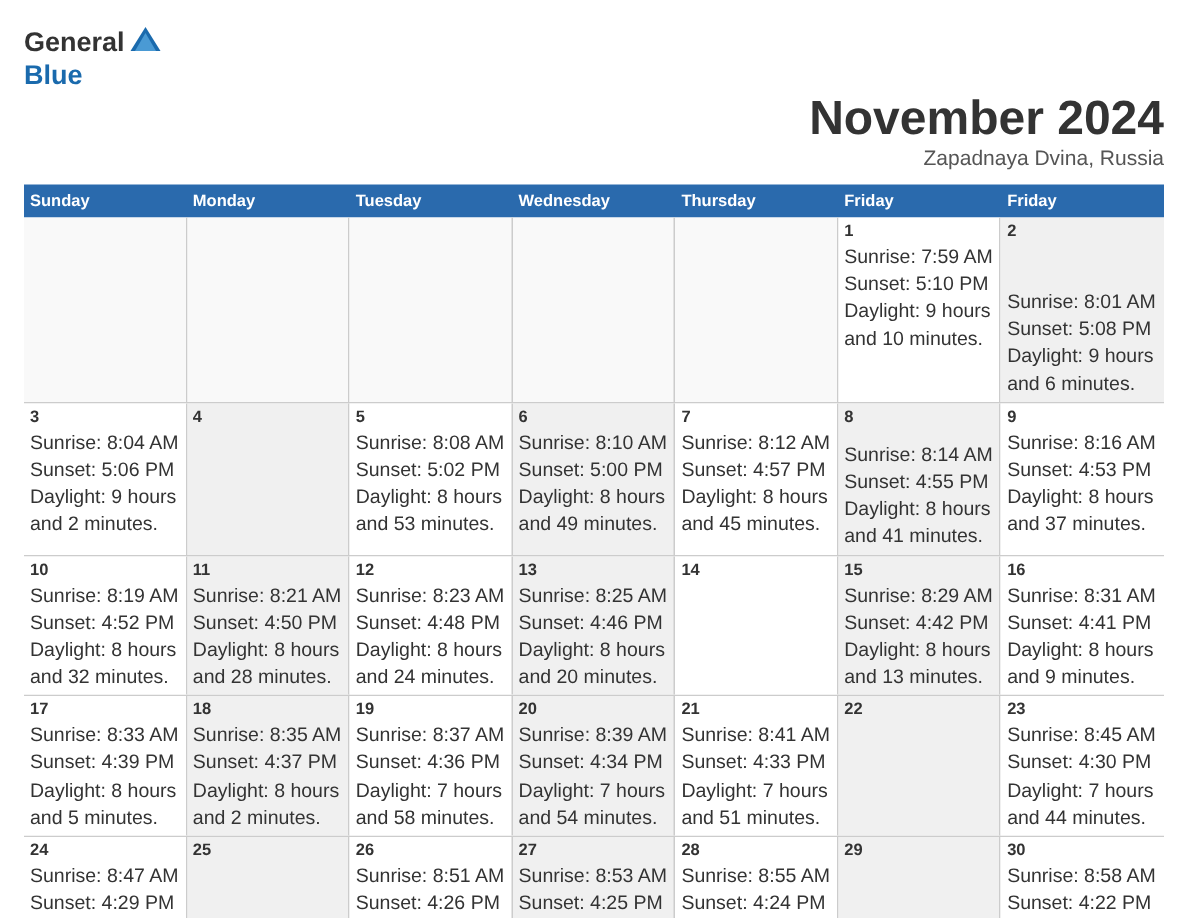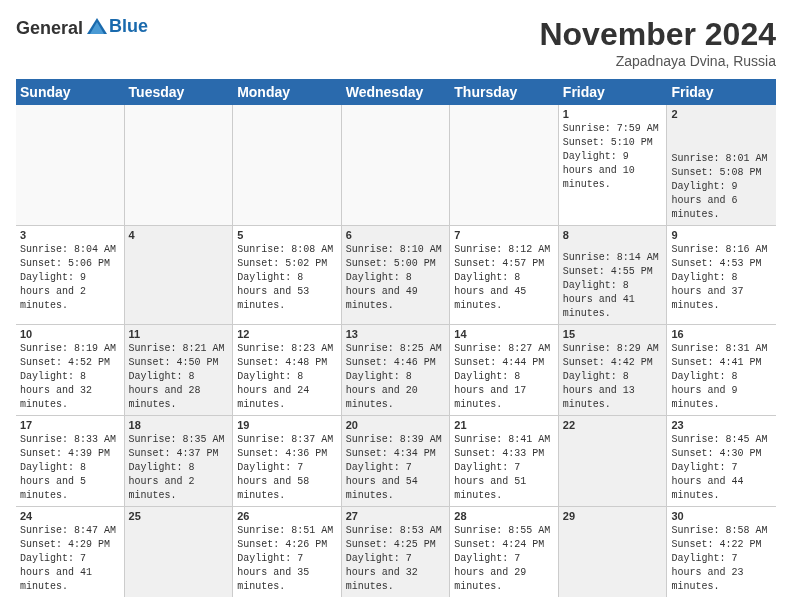--- a/index.html
+++ b/index.html
@@ -18,21 +18,21 @@
       flex-direction: column;
     }
     .header {
       display: flex;
       justify-content: space-between;
       align-items: flex-start;
       margin-bottom: 10px;
     }
     .logo {
       display: flex;
-      flex-direction: row;
+      flex-direction: column;
       align-items: flex-start;
     }
     .logo-text {
       display: flex;
       align-items: center;
     }
     .logo-general {
       font-size: 18px;
       font-weight: bold;
       color: #333;
@@ -42,20 +42,21 @@
       font-weight: bold;
       color: #1a6aad;
     }
     .logo-icon {
       width: 24px;
       height: 24px;
       margin-left: 2px;
     }
     .title-section {
       text-align: right;
+      margin-top: 44px;
     }
     .month-title {
       font-size: 32px;
       font-weight: bold;
       color: #333;
     }
     .subtitle {
       font-size: 14px;
       color: #555;
     }
@@ -64,21 +65,21 @@
       display: flex;
       flex-direction: column;
     }
     .cal-header {
       display: grid;
       grid-template-columns: repeat(7, 1fr);
       background: #2a6aad;
     }
     .cal-header-cell {
       color: #fff;
-      font-size: 14px;
+      font-size: 11px;
       font-weight: bold;
       padding: 5px 4px;
       text-align: left;
     }
     .cal-body {
       display: flex;
       flex-direction: column;
       flex: 1;
     }
     .cal-row {
@@ -108,24 +109,23 @@
       background: #f0f0f0;
     }
     .day-num {
       font-size: 11px;
       font-weight: bold;
       color: #333;
       display: block;
       margin-bottom: 2px;
     }
     .day-info {
-      font-size: 10px;
+      font-size: 13px;
       line-height: 1.4;
       color: #333;
-      font-family: Liberation Mono, monospace;
     }
   </style>
 </head>
 <body>
 
 <div class="page">
   <div class="header">
     <div class="logo">
       <div class="logo-text">
         <span class="logo-general">General</span>
@@ -138,22 +138,22 @@
     </div>
     <div class="title-section">
       <div class="month-title">November 2024</div>
       <div class="subtitle">Zapadnaya Dvina, Russia</div>
     </div>
   </div>
 
   <div class="calendar">
     <div class="cal-header">
     <div class="cal-header-cell">Sunday</div>
+        <div class="cal-header-cell">Monday</div>
         <div class="cal-header-cell">Tuesday</div>
-        <div class="cal-header-cell">Monday</div>
         <div class="cal-header-cell">Wednesday</div>
         <div class="cal-header-cell">Thursday</div>
         <div class="cal-header-cell">Friday</div>
         <div class="cal-header-cell">Friday</div>
       </div>
     <div class="cal-body">
     <div class="cal-row">
           <div class="cal-cell empty"></div>
           <div class="cal-cell empty"></div>
           <div class="cal-cell empty"></div>
@@ -233,23 +233,20 @@
 Daylight: 8 hours and 24 minutes.</div>
           </div>
           <div class="cal-cell shaded">
             <span class="day-num">13</span>
             <div class="day-info" style="white-space: pre-line;">Sunrise: 8:25 AM
 Sunset: 4:46 PM
 Daylight: 8 hours and 20 minutes.</div>
           </div>
           <div class="cal-cell">
             <span class="day-num">14</span>
-            <div class="day-info" style="white-space: pre-line;">Sunrise: 8:27 AM
-Sunset: 4:44 PM
-Daylight: 8 hours and 17 minutes.</div>
           </div>
           <div class="cal-cell shaded">
             <span class="day-num">15</span>
             <div class="day-info" style="white-space: pre-line;">Sunrise: 8:29 AM
 Sunset: 4:42 PM
 Daylight: 8 hours and 13 minutes.</div>
           </div>
           <div class="cal-cell">
             <span class="day-num">16</span>
             <div class="day-info" style="white-space: pre-line;">Sunrise: 8:31 AM

